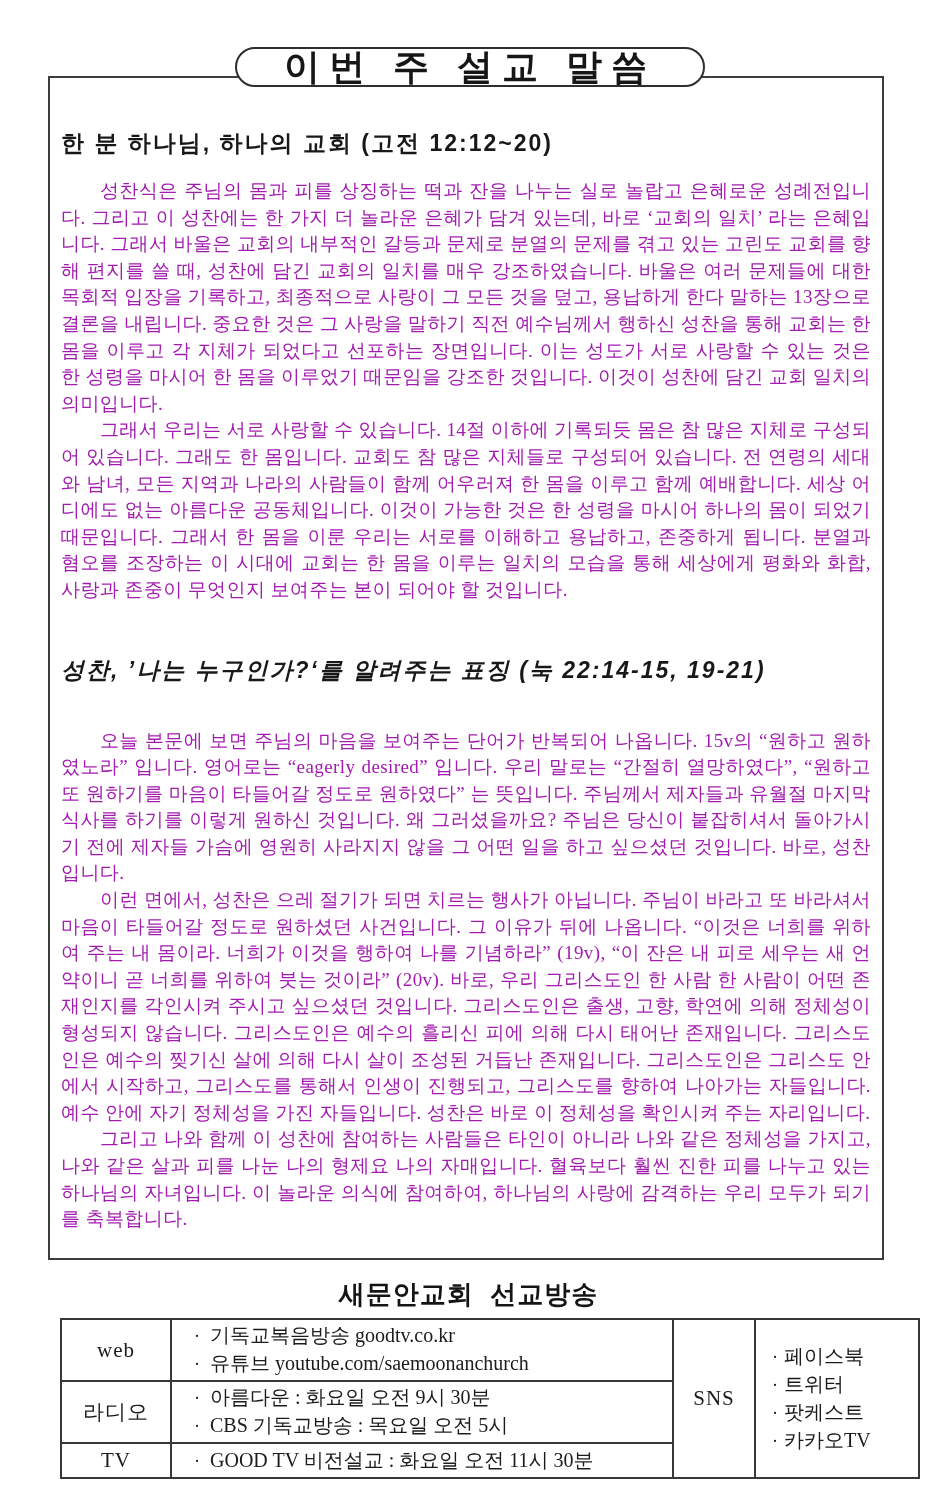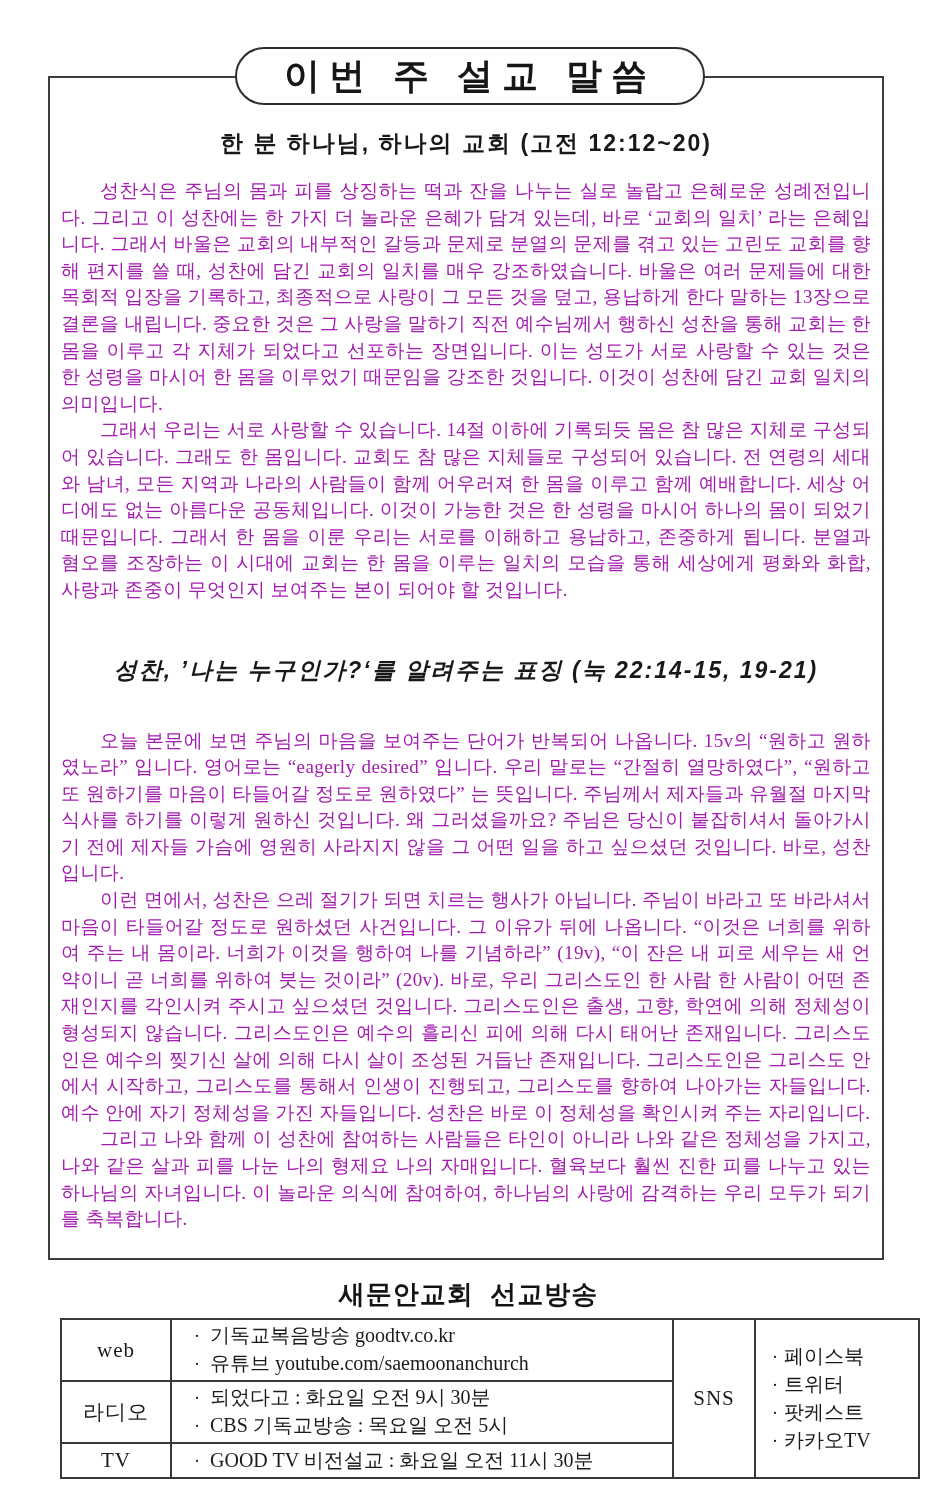--- a/index.html
+++ b/index.html
@@ -16,21 +16,21 @@
     font-family: "Liberation Serif", "DejaVu Serif", serif;
     -webkit-font-smoothing: antialiased;
   }
 
   
   .title-bubble {
     position: absolute;
     left: 235px;
     top: 47px;
     width: 470px;
-    height: 58px;
+    height: 40px;
     background: #ffffff;
     border: 2px solid #2e2e2e;
     border-radius: 32px;
     box-sizing: border-box;
     display: flex;
     align-items: center;
     justify-content: center;
     z-index: 2;
   }
   .title-bubble .title-text {
@@ -51,21 +51,20 @@
     height: 1184px;
     box-sizing: border-box;
     border: 2px solid #3d3d3d;
     background: #ffffff;
     padding: 50px 11px 0 11px;
     z-index: 1;
   }
 
   .section-heading {
     margin: 0 0 19px 0;
-    text-align: center;
     font-family: "Liberation Sans", "DejaVu Sans", sans-serif;
     font-weight: bold;
     font-size: 23px;
     letter-spacing: 2px;
     color: #181818;
   }
   .section-heading.second {
     margin-top: 51px;
     margin-bottom: 42px;
     font-style: italic;
@@ -193,21 +192,21 @@
       </div>
       <div class="line">
         <span class="bullet">·</span><span>카카오TV</span>
       </div>
     </td>
   </tr>
   <tr class="row-radio">
     <td class="col-label cell-label">라디오</td>
     <td class="col-content cell-content">
       <div class="line">
-        <span class="bullet">·</span><span>되었다고 : 화요일 오전 9시 30분</span>
+        <span class="bullet">·</span><span>아름다운 : 화요일 오전 9시 30분</span>
       </div>
       <div class="line">
         <span class="bullet">·</span><span>CBS 기독교방송 : 목요일 오전 5시</span>
       </div>
     </td>
   </tr>
   <tr class="row-tv">
     <td class="col-label cell-label">TV</td>
     <td class="col-content cell-content">
       <div class="line">

